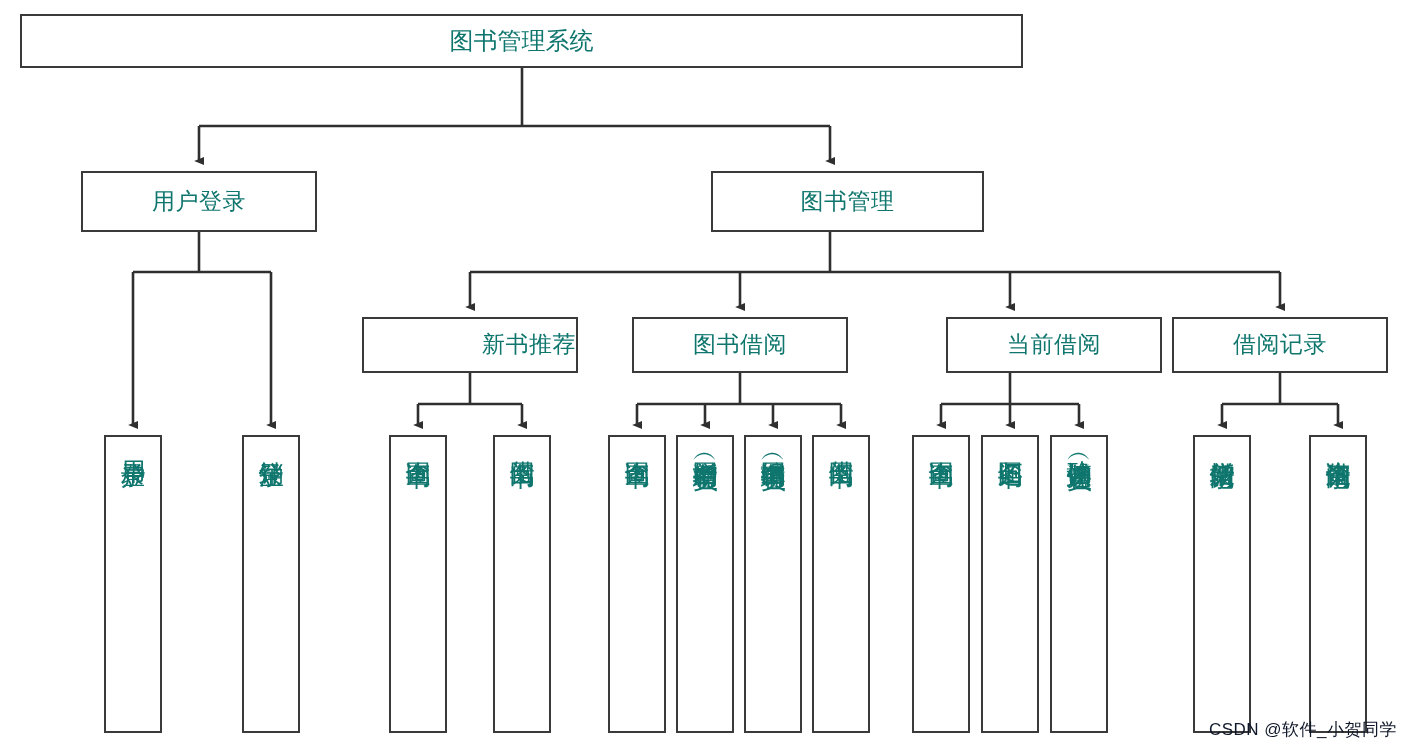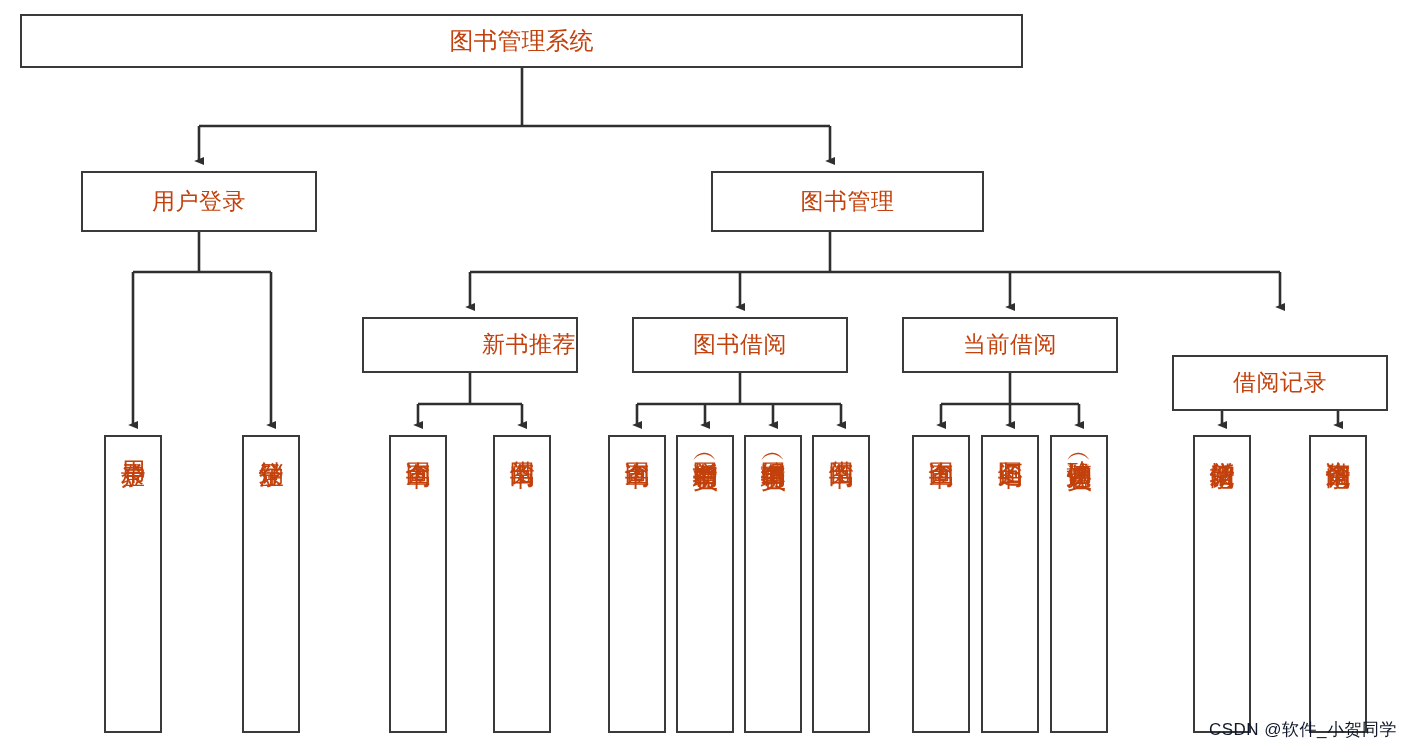--- a/index.html
+++ b/index.html
@@ -32,21 +32,21 @@
     background: #ffffff;
     display: flex;
     align-items: center;
     justify-content: center;
     color: #1b1b1b;
   }
   .node .lbl {
     display: block;
     text-align: center;
     line-height: 1.18;
-    color: #c2410c;
+    color: #0f766e;
   }
   .node.h .lbl {
     font-size: 23px;
     letter-spacing: 0.5px;
   }
   .node.root .lbl {
     font-size: 24px;
   }
   .node.v {
     align-items: flex-start;
@@ -135,24 +135,24 @@
   <div class="node h" style="left:711px; top:171px; width:273px; height:61px;">
     <span class="lbl">图书管理</span>
   </div>
 
   <div class="node h" style="left:362px; top:317px; width:216px; height:56px;justify-content:flex-end;">
     <span class="lbl">新书推荐</span>
   </div>
   <div class="node h" style="left:632px; top:317px; width:216px; height:56px;">
     <span class="lbl">图书借阅</span>
   </div>
-  <div class="node h" style="left:902px; top:317px; width:216px; height:56px;">
+  <div class="node h" style="left:946px; top:317px; width:216px; height:56px;">
     <span class="lbl">当前借阅</span>
   </div>
-  <div class="node h" style="left:1172px; top:317px; width:216px; height:56px;margin-top:38px;">
+  <div class="node h" style="left:1172px; top:317px; width:216px; height:56px;">
     <span class="lbl">借阅记录</span>
   </div>
 
   <div class="node v" style="left:104px; top:435px; width:58px; height:298px;">
     <span class="lbl">用户登录</span>
   </div>
   <div class="node v" style="left:242px; top:435px; width:58px; height:298px;">
     <span class="lbl">注销登录</span>
   </div>
 

